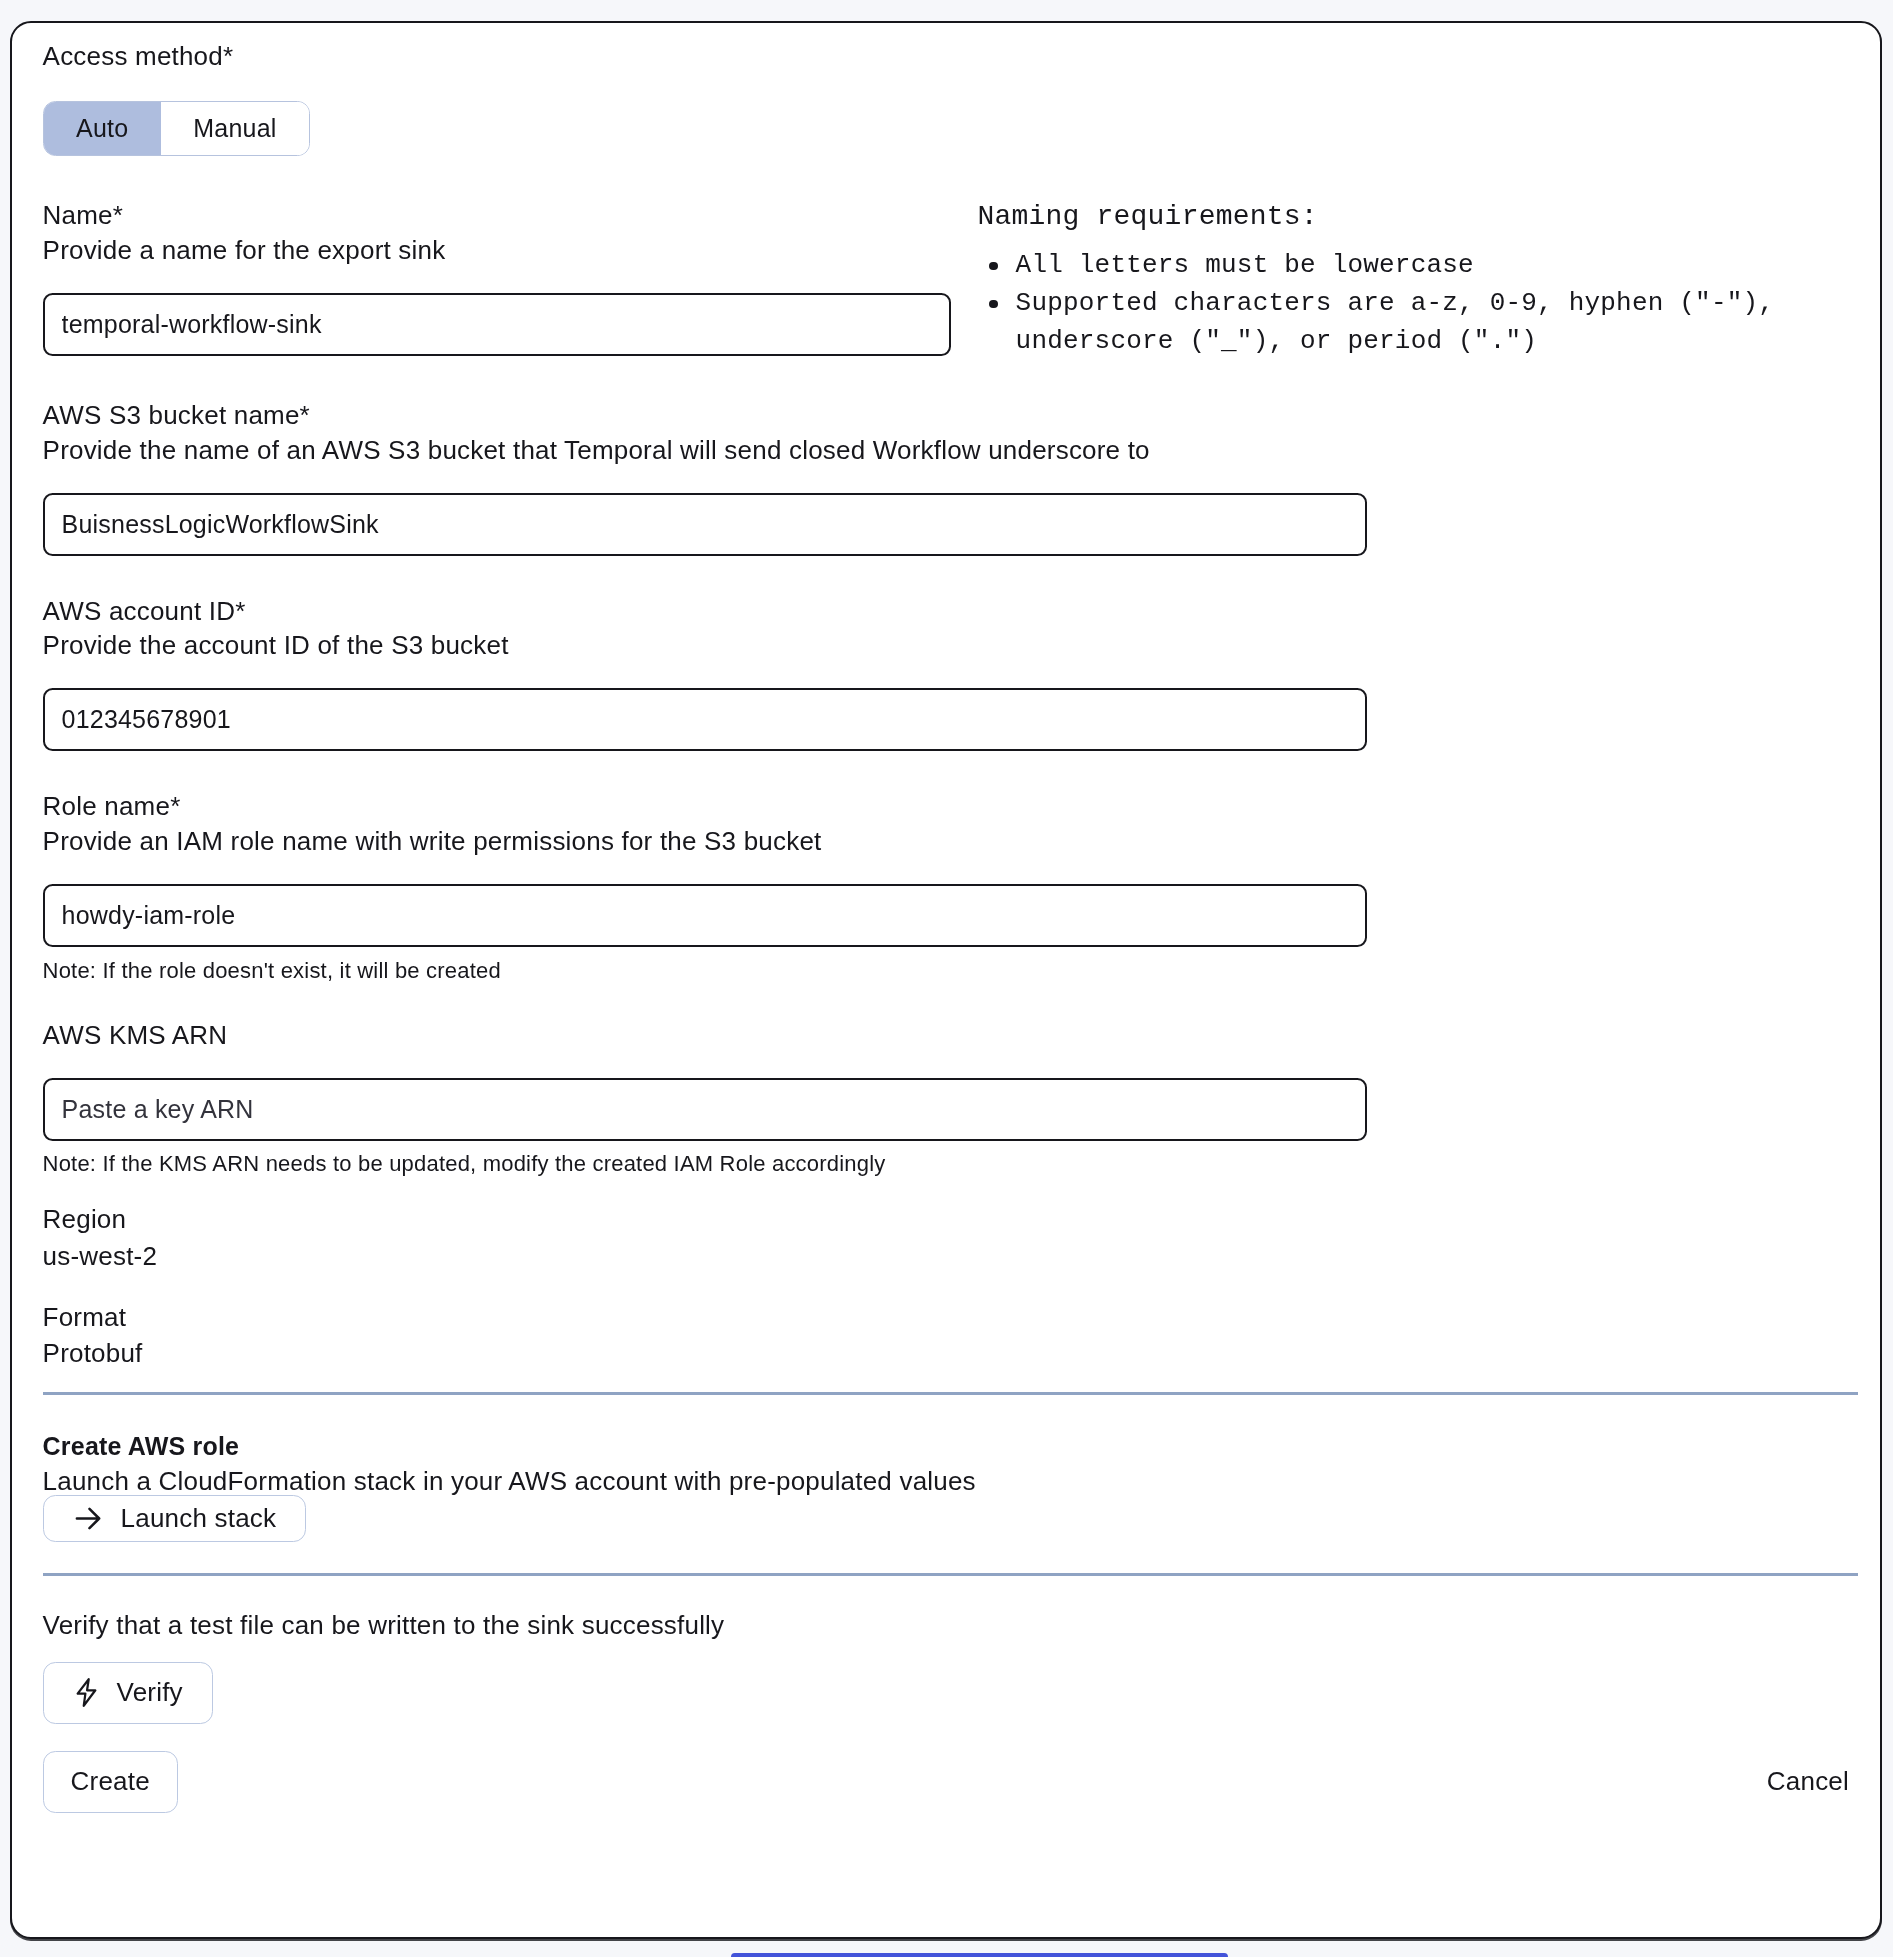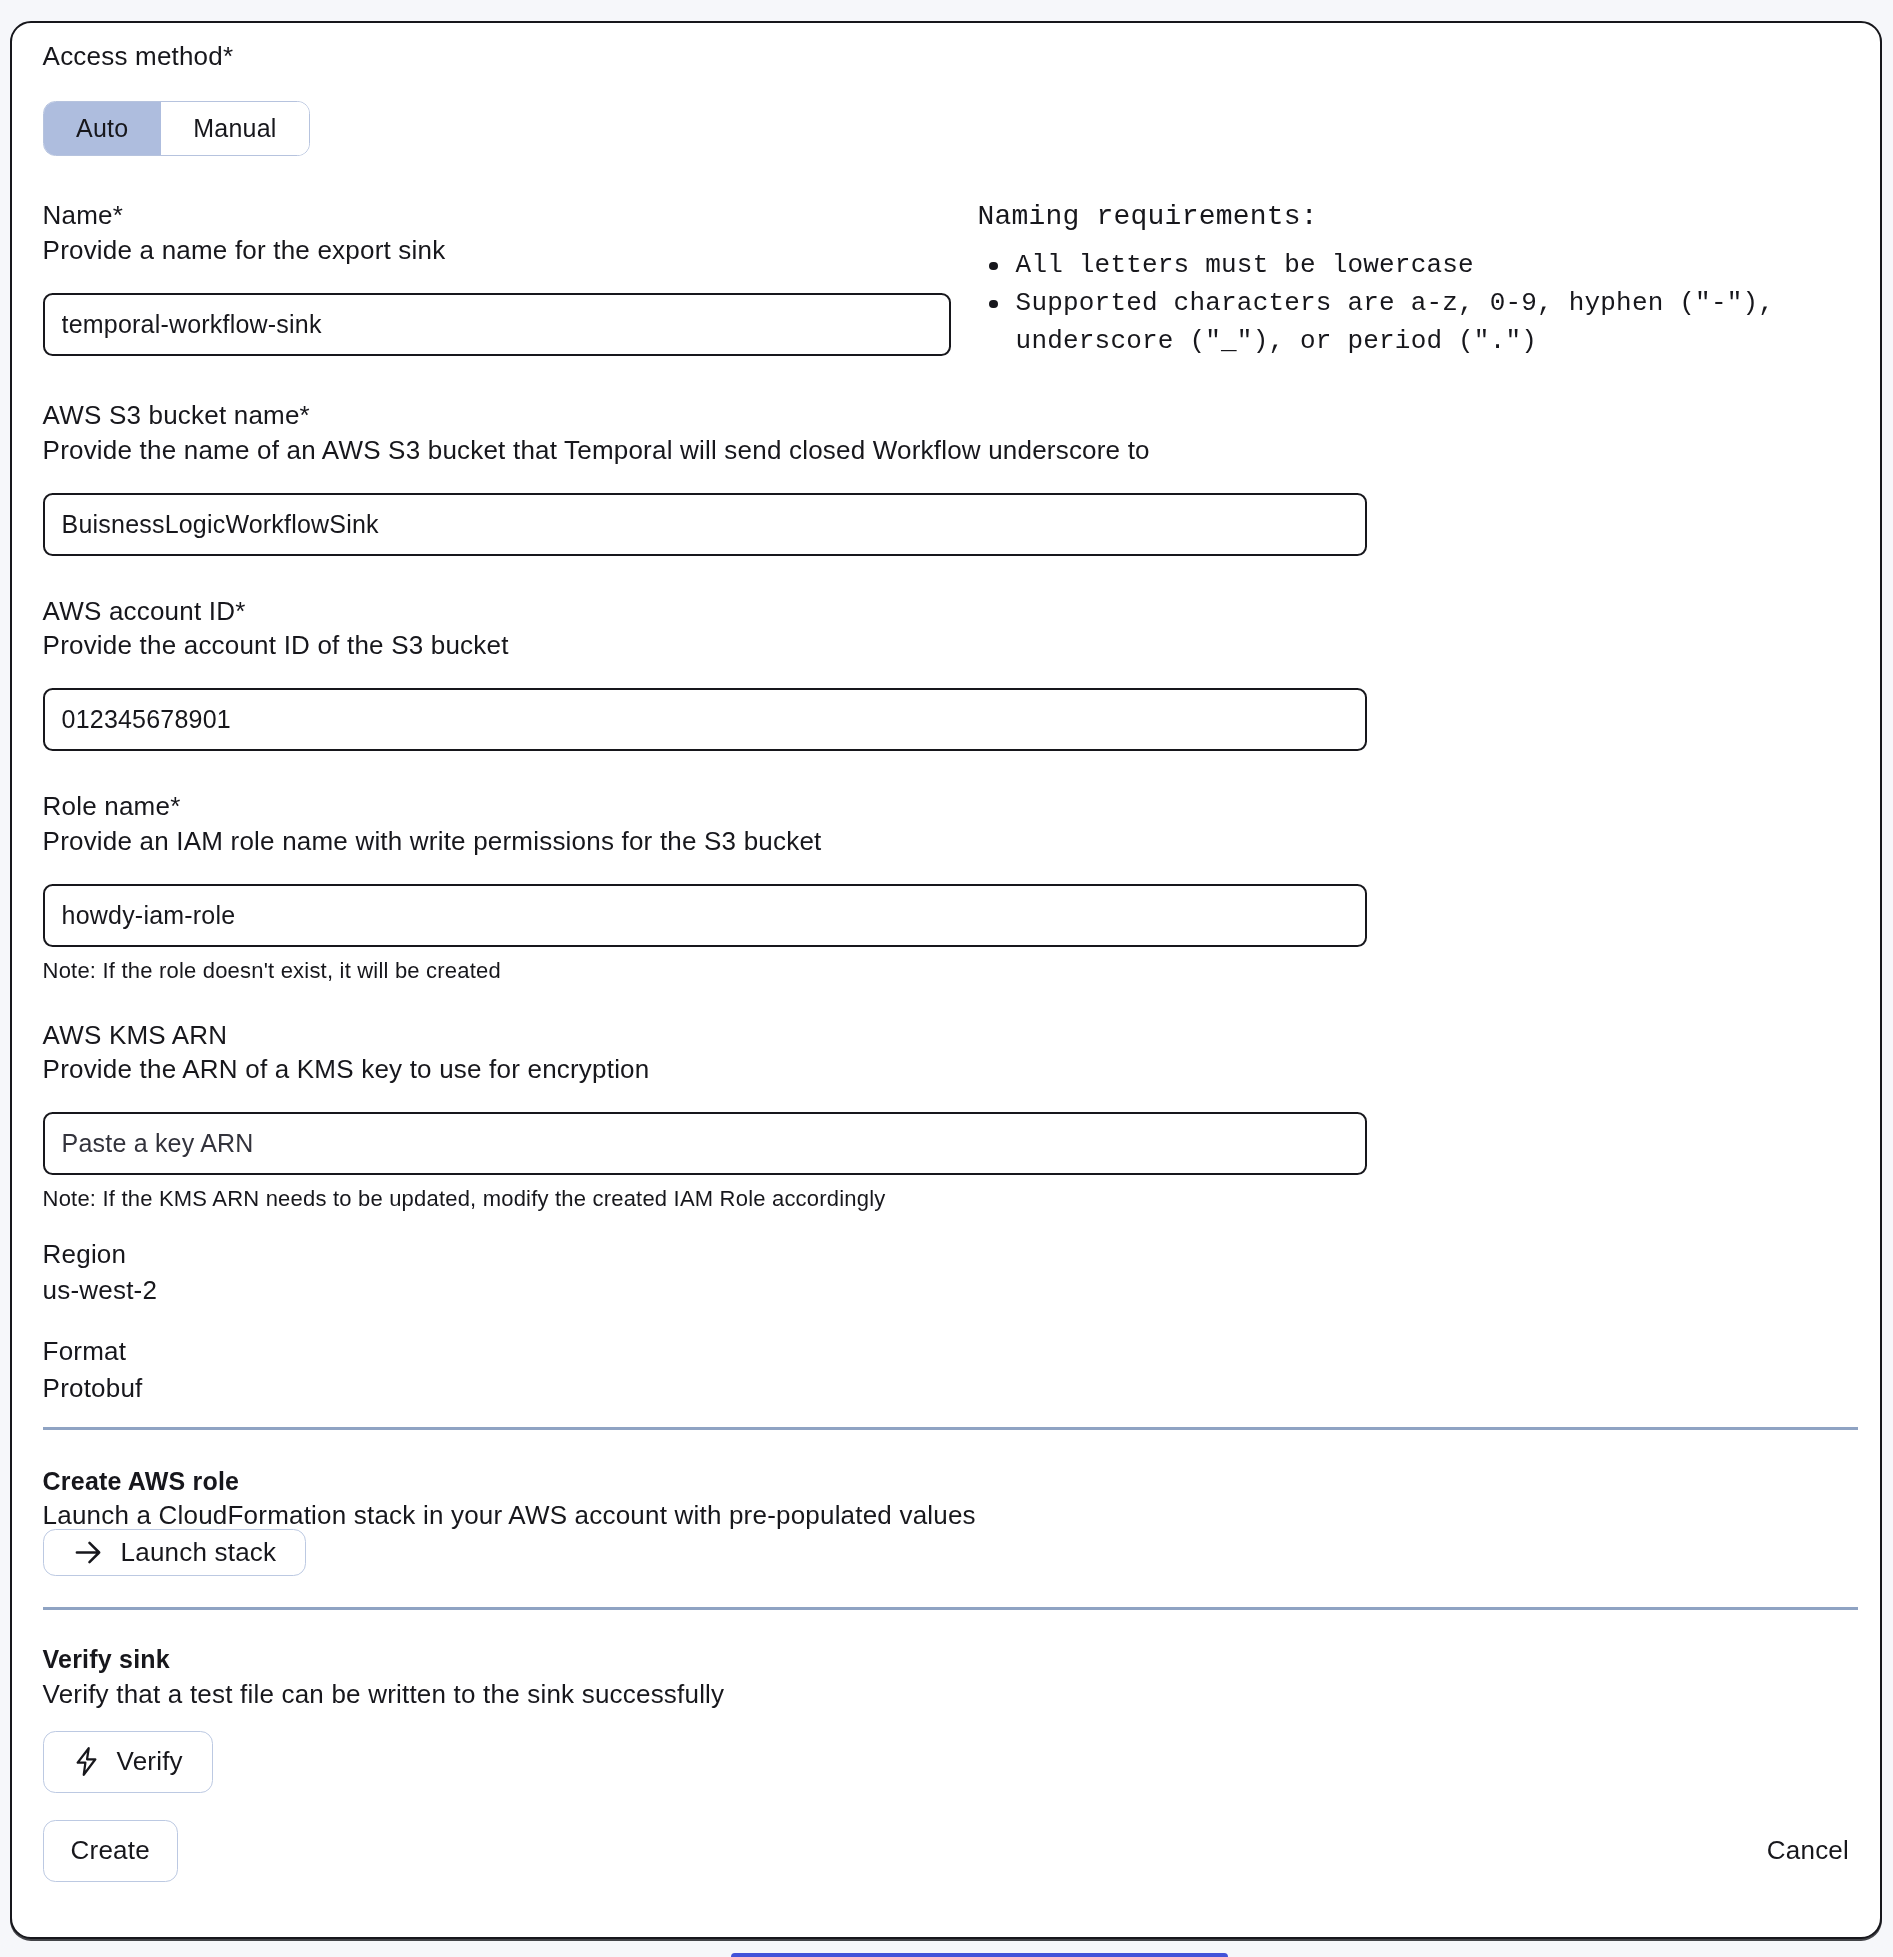--- a/index.html
+++ b/index.html
@@ -154,21 +154,20 @@
 
   <div class="section">
     <div class="field-label">Role name*</div>
     <div class="field-desc">Provide an IAM role name with write permissions for the S3 bucket</div>
     <input class="text-input" type="text" value="howdy-iam-role" style="">
     <div class="note">Note: If the role doesn't exist, it will be created</div>
   </div>
 
   <div class="section kms">
     <div class="field-label">AWS KMS ARN</div>
-    <div class="field-desc">Provide the ARN of a KMS key to use for encryption</div>
     <input class="text-input" type="text" placeholder="Paste a key ARN" style="">
     <div class="note">Note: If the KMS ARN needs to be updated, modify the created IAM Role accordingly</div>
   </div>
 
   <div class="static-pair">
     <div class="field-label">Region</div>
     <div class="static-value">us-west-2</div>
   </div>
 
   <div class="static-pair format">
@@ -187,21 +186,20 @@
           <path d="M4 16 H27 M17 6 L27 16 L17 26" stroke="#17171c" stroke-width="2.6" stroke-linecap="round" stroke-linejoin="round"></path>
         </svg>
       </span>
       <span>Launch stack</span>
     </button>
   </div>
 
   <hr class="divider second">
 
   <div class="action-section verify">
-    <div class="action-title">Verify sink</div>
     <div class="action-desc">Verify that a test file can be written to the sink successfully</div>
     <button class="outline-button">
       <span>
         <svg width="27" height="31" viewBox="0 0 24 28" fill="none">
           <path d="M14 2 L4 15 H11 L9.5 26 L20 12 H12.5 L14 2 Z" stroke="#17171c" stroke-width="2" stroke-linejoin="round" fill="none"></path>
         </svg>
       </span>
       <span>Verify</span>
     </button>
   </div>

